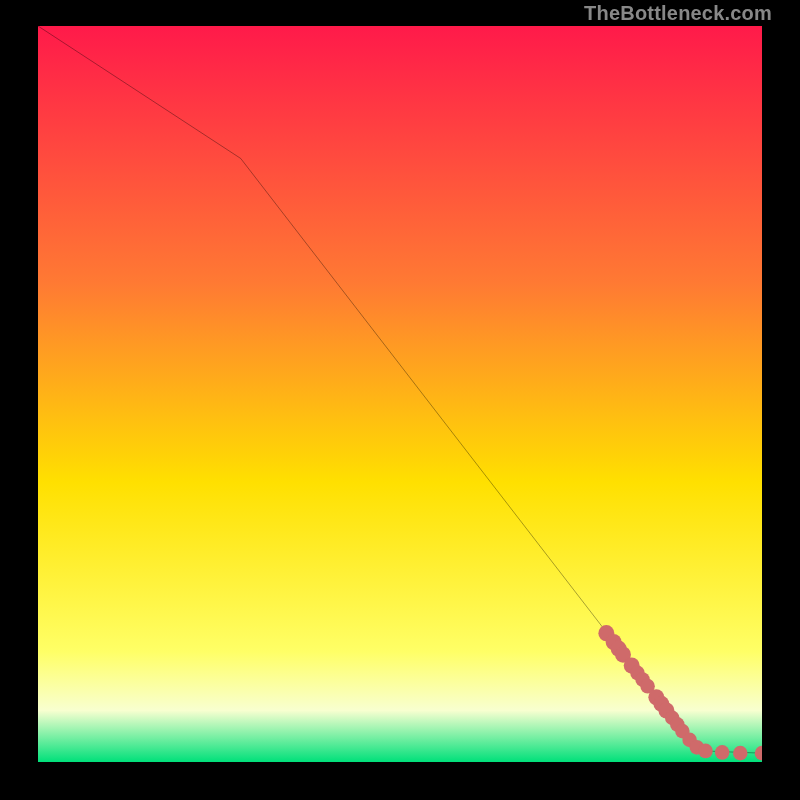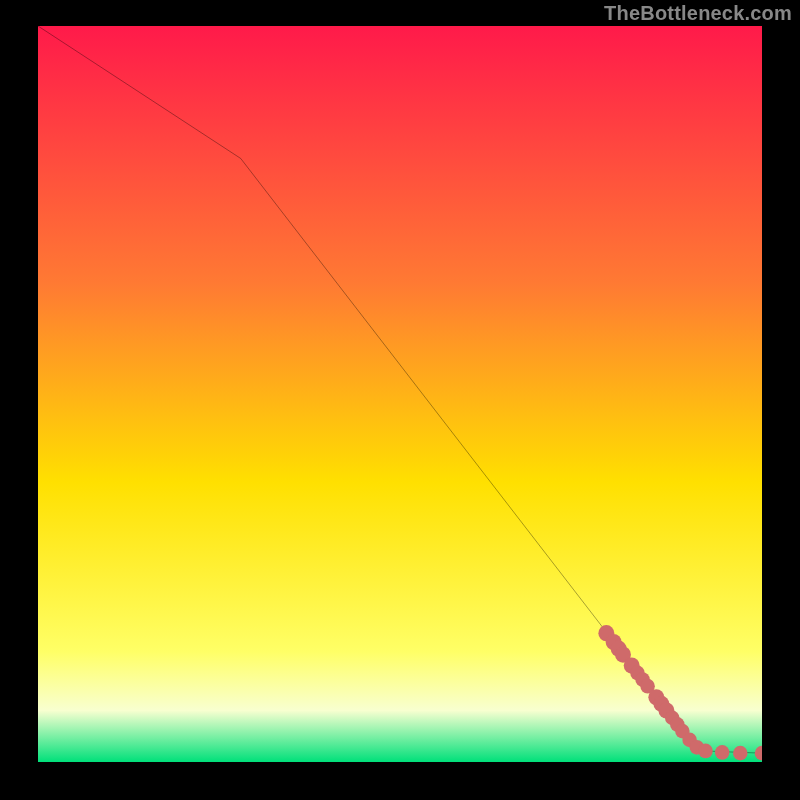--- a/index.html
+++ b/index.html
@@ -10,21 +10,21 @@
   }
   .stage {
     width: 800px;
     height: 800px;
     position: relative;
     background: #000;
   }
   .attribution {
     position: absolute;
     top: 2px;
-    right: 8px;
+    right: 28px;
     color: #888;
     font-size: 20px;
     font-weight: bold;
     letter-spacing: 0.2px;
     z-index: 20;
   }
   .plot-wrap {
     position: absolute;
     left: 38px;
     top: 26px;

